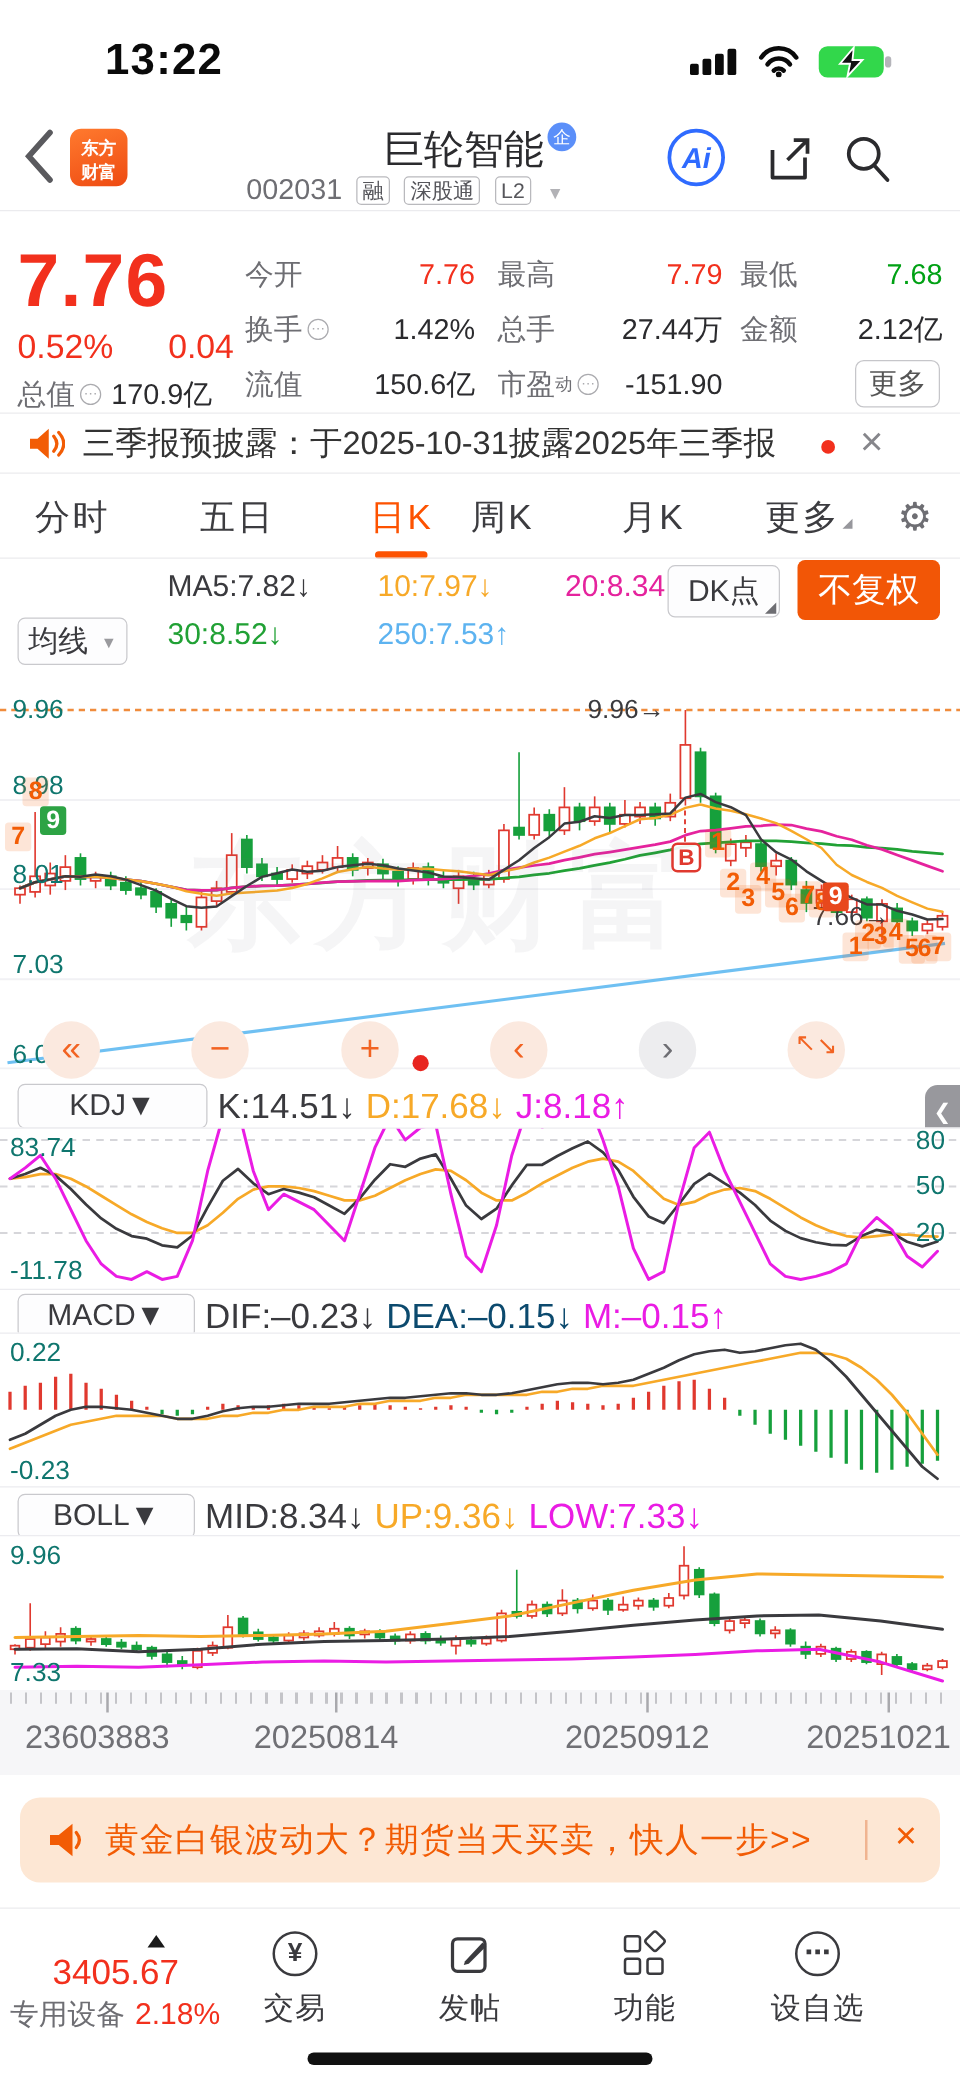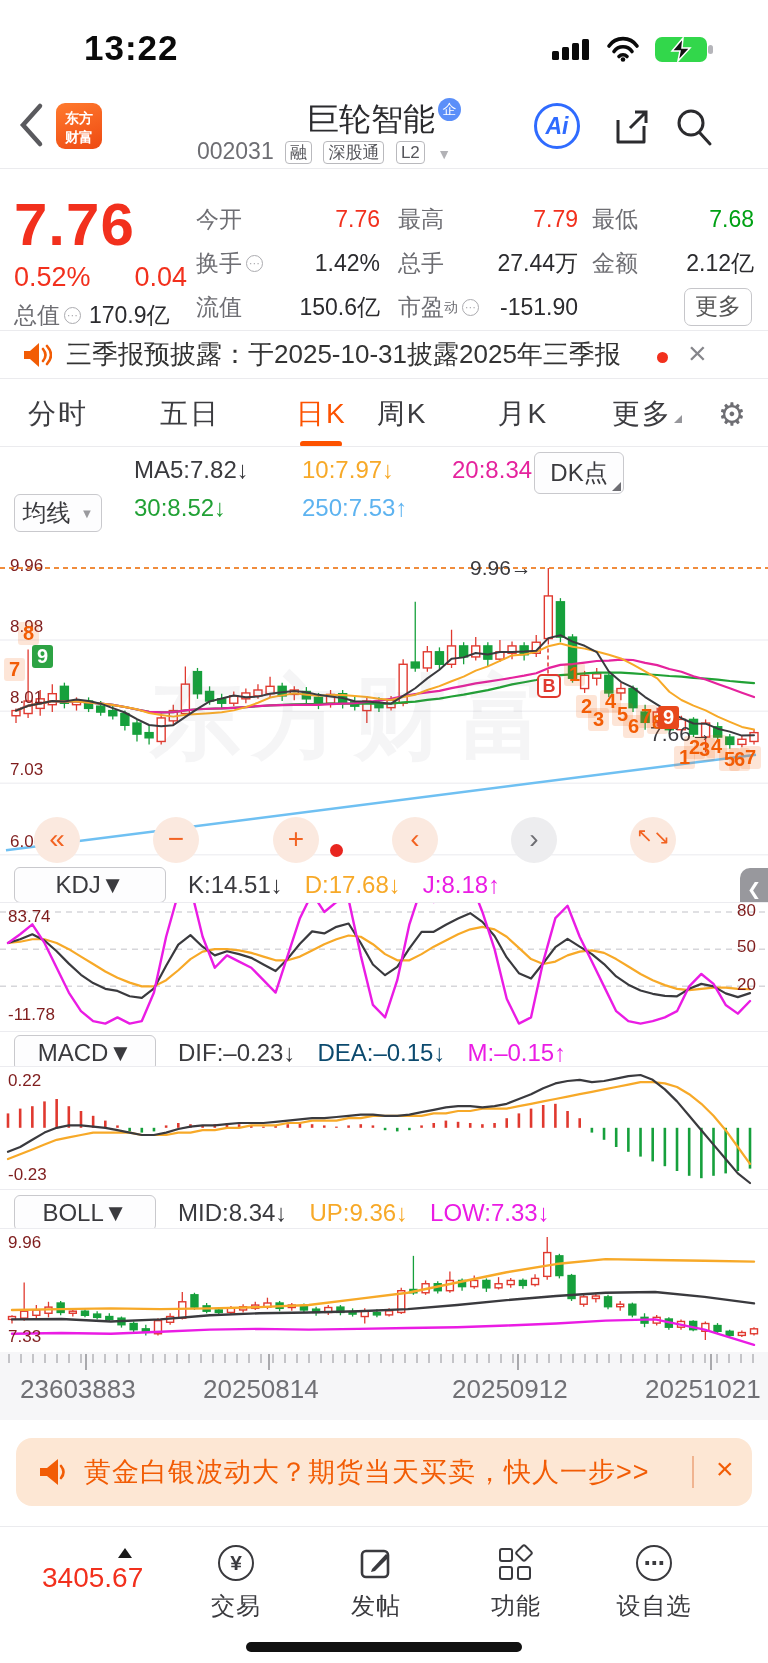--- a/index.html
+++ b/index.html
@@ -49,24 +49,24 @@
   .gear{margin-left:36px;font-size:31px;color:#6e6e73;}
   
   .sel-box{position:absolute;border:1.5px solid #c9c9cd;border-radius:6px;background:#fdfdfe;color:#3a3a3e;display:flex;align-items:center;justify-content:center;font-size:24px;}
   .sel-box .caret2{color:#9a9a9e;font-size:13px;margin-left:10px;}
   .ma-text{position:absolute;font-size:24px;}
   .dk-btn{left:534px;top:452px;width:90px;height:42px;}
   .dk-tri{position:absolute;right:2px;bottom:2px;width:0;height:0;border-left:9px solid transparent;border-bottom:9px solid #6e6e73;}
   .fq-btn{left:638px;top:448px;width:114px;height:48px;background:#f25606;border-radius:6px;color:#fff;font-size:27px;text-align:center;line-height:48px;}
   
   .chart-wrap{position:absolute;left:0;width:768px;background:#fff;}
-  .axis-label{position:absolute;font-size:17px;color:#7f1d1d;}
+  .axis-label{position:absolute;font-size:21px;color:#0f766e;}
   .panel-head{position:absolute;left:0;width:768px;display:flex;align-items:center;}
   .panel-head .sel-inline{position:relative;border:1.5px solid #c9c9cd;border-radius:6px;background:#fdfdfe;color:#3a3a3e;display:flex;align-items:center;justify-content:center;font-size:24px;margin-left:14px;height:36px;}
-  .ph-text{font-size:24px;margin-left:22px;}
+  .ph-text{font-size:28px;margin-left:8px;}
   .badge{position:absolute;width:21px;height:23px;border-radius:3px;font-size:20px;font-weight:bold;text-align:center;line-height:23px;background:rgba(242,92,5,.16);color:#f25c05;}
   .badge.green{background:#2da344;color:#fff;}
   .badge.dark{background:#e8481c;color:#fff;}
   .b-badge{position:absolute;width:24px;height:24px;border:2px solid #e0392f;border-radius:5px;color:#e0392f;background:rgba(255,255,255,.92);font-size:18px;font-weight:bold;text-align:center;line-height:21px;}
   .annot{position:absolute;font-size:21px;color:#3a3a3e;font-weight:500;}
   .toolbar-btn{position:absolute;top:817px;width:46px;height:46px;border-radius:50%;background:#fbe9df;color:#f26322;font-size:28px;text-align:center;line-height:44px;}
   .toolbar-btn.gray{background:#ededef;color:#6e6e73;}
   .tb-dot{position:absolute;left:330px;top:844px;width:13px;height:13px;border-radius:50%;background:#e8251f;}
   .collapse-tab{position:absolute;left:740px;top:868px;width:28px;height:44px;background:#98989d;border-radius:10px 0 0 10px;color:#fff;font-size:17px;text-align:center;line-height:44px;}
   .watermark{position:absolute;left:150px;top:108px;font-size:92px;font-weight:bold;color:rgba(120,120,130,.07);letter-spacing:10px;white-space:nowrap;}
@@ -219,20 +219,21 @@
     </div>
   <span class="ma-text" style="left:134px;top:456px;color:#3a3a3e">MA5:7.82↓</span>
   <span class="ma-text" style="left:302px;top:456px;color:#f7a928">10:7.97↓</span>
   <span class="ma-text" style="left:452px;top:456px;color:#e5239d">20:8.34↓</span>
   <span class="ma-text" style="left:134px;top:494px;color:#21a135">30:8.52↓</span>
   <span class="ma-text" style="left:302px;top:494px;color:#5db3f0">250:7.53↑</span>
   <div class="sel-box dk-btn">
       <span>DK点</span>
       <span class="dk-tri"></span>
     </div>
+  <div class="abs fq-btn">不复权</div>
   <div class="hairline" style="top:548px"></div>
 
   <div class="chart-wrap" style="top:548px;height:318px">
     <svg id="mainChart" width="768" height="318">
         <line x1="0" y1="92.03000000000003" x2="768" y2="92.03000000000003" stroke="#f1f1f4" stroke-width="1.5"></line>
         <line x1="0" y1="163.32500000000007" x2="768" y2="163.32500000000007" stroke="#f1f1f4" stroke-width="1.5"></line>
         <line x1="0" y1="235.35500000000005" x2="768" y2="235.35500000000005" stroke="#f1f1f4" stroke-width="1.5"></line>
         <line x1="0" y1="306.6500000000001" x2="768" y2="306.6500000000001" stroke="#f1f1f4" stroke-width="1.5"></line>
         <line x1="0" y1="20" x2="768" y2="20" stroke="#f08c3c" stroke-width="2" stroke-dasharray="5,4"></line>
         <line x1="6" y1="302.24000000000007" x2="756" y2="206.69000000000005" stroke="#6fc0f2" stroke-width="2.5"></line>
@@ -681,20 +682,21 @@
     </svg>
     <span class="ad-text">黄金白银波动大？期货当天买卖，快人一步&gt;&gt;</span>
     <span class="ad-div"></span>
     <span class="ad-close">×</span>
   </div>
 
   <div class="hairline" style="top:1526px"></div>
 
   <div class="idx-tri"></div>
   <div class="idx-val">3405.67</div>
+  <div class="idx-sub"><span>专用设备</span><b>2.18%</b></div>
 
   <div class="nav-item" style="left:176px">
     <div class="nav-icon">
         <div class="circle-icon">¥</div>
       </div>
     <div class="nav-label">交易</div>
   </div>
   <div class="nav-item" style="left:456px">
     <div class="nav-icon">
       <div class="grid-icon">

